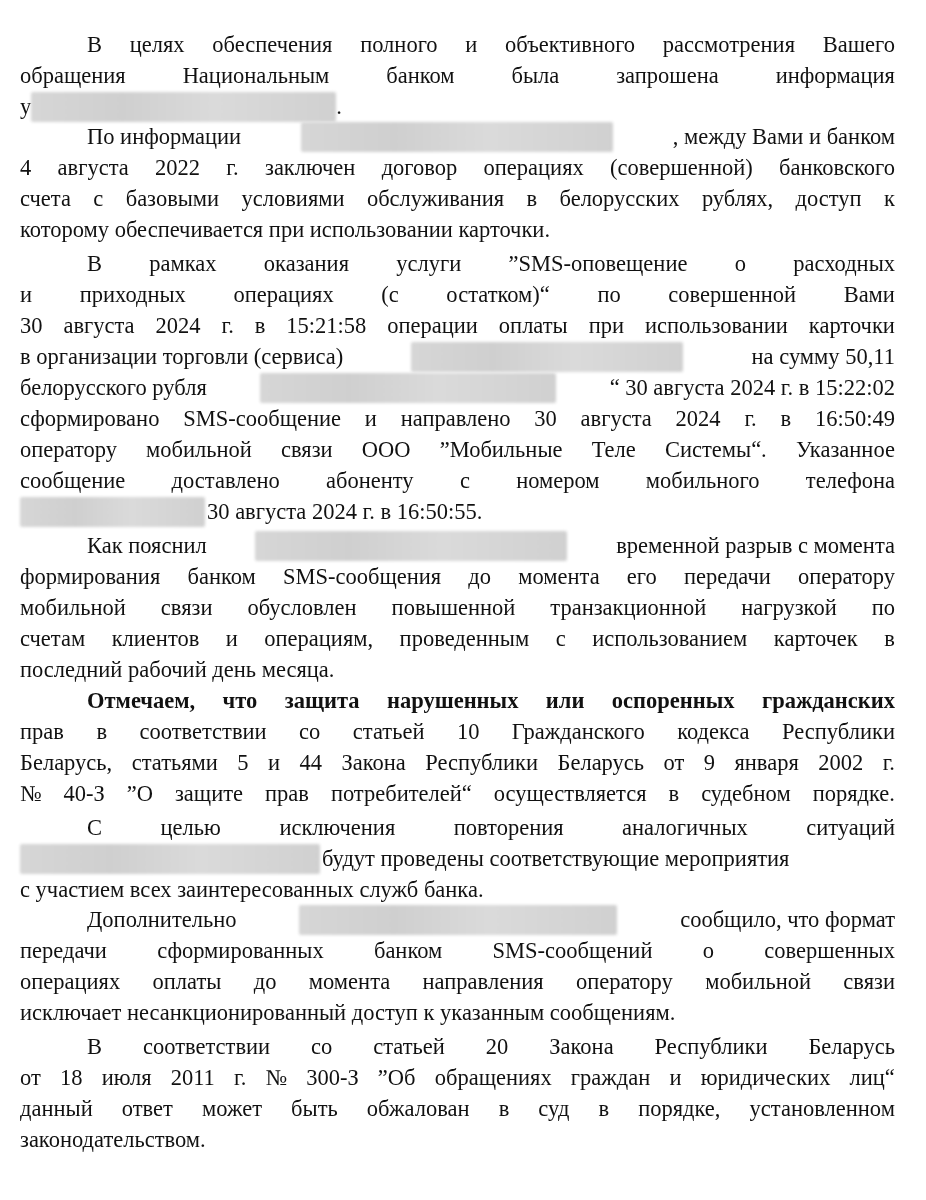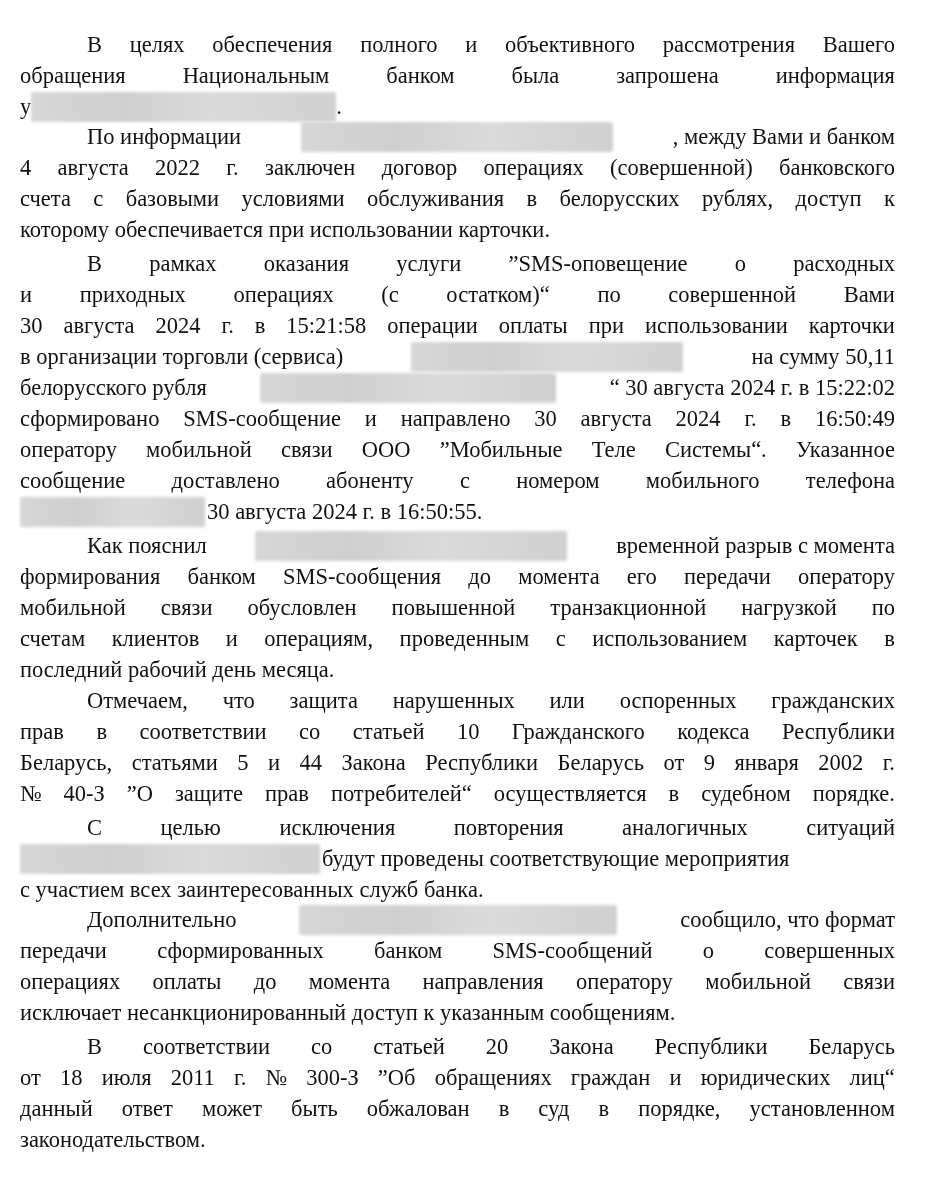--- a/index.html
+++ b/index.html
@@ -181,21 +181,21 @@
       <span class="w">операциям,</span>
       <span class="w">проведенным</span>
       <span class="w">с</span>
       <span class="w">использованием</span>
       <span class="w">карточек</span>
       <span class="w">в</span>
     </div>
     <div class="line" style="top: 655px;">
       <span class="seg">последний рабочий день месяца.</span>
     </div>
-    <div class="line ind j" style="top: 686px;">
+    <div class="line ind j" style="top: 686px; font-weight: bold;">
       <span class="w">Отмечаем,</span>
       <span class="w">что</span>
       <span class="w">защита</span>
       <span class="w">нарушенных</span>
       <span class="w">или</span>
       <span class="w">оспоренных</span>
       <span class="w">гражданских</span>
     </div>
     <div class="line j" style="top: 717px;">
       <span class="w">прав</span>

